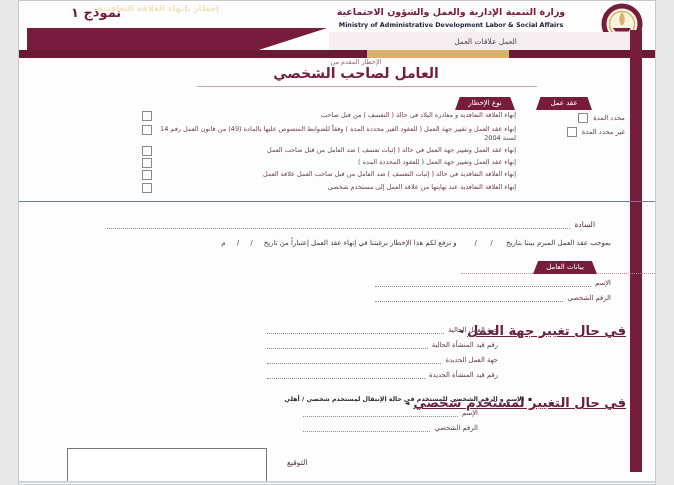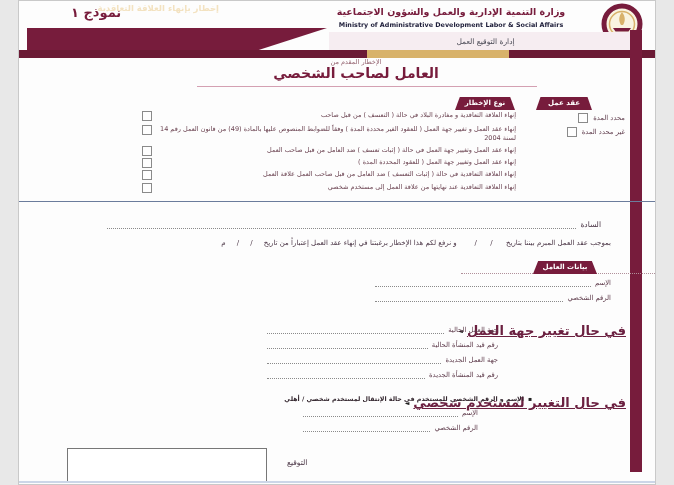--- a/index.html
+++ b/index.html
@@ -15,31 +15,31 @@
   .ribbon{position:absolute;left:8px;top:27px;width:300px;height:27px;background:#771c3c;clip-path:polygon(0 0,100% 0,72% 100%,0 100%);}
   .ribbon-text{position:absolute;left:15px;top:2px;width:185px;text-align:right;font-size:8.5px;font-weight:bold;color:#f3e2c0;line-height:11px;direction:rtl;}
   .bar{position:absolute;top:49px;left:0;width:674px;height:8px;background:#6b1a35;}
   .bar-gold{position:absolute;left:348px;top:0;width:142px;height:8px;background:#d8b26a;}
   .right-bar{position:absolute;right:13px;top:29px;width:12px;height:442px;background:#771c3c;}
   
   .subtitle{position:absolute;top:57px;left:0;width:674px;text-align:center;font-size:6.5px;color:#93626f;direction:rtl;}
   .main-title{position:absolute;top:64px;left:0;width:674px;text-align:center;font-size:14px;font-weight:bold;color:#771c3c;direction:rtl;}
   .title-line{position:absolute;top:85px;left:178px;width:340px;border-top:1px solid #d4a0b2;}
   
-  .badge{position:absolute;height:13px;background:#771c3c;color:#fff;font-size:7px;font-weight:bold;text-align:center;line-height:13px;clip-path:polygon(8% 0,92% 0,100% 100%,0 100%);direction:rtl;z-index:2;}
+  .badge{position:absolute;height:13px;background:#771c3c;color:#fff;font-size:7px;font-weight:normal;text-align:center;line-height:13px;clip-path:polygon(8% 0,92% 0,100% 100%,0 100%);direction:rtl;z-index:2;}
   
   .cb{width:10px;height:10px;border:1px solid #8a8a8a;background:#fefefe;flex:none;}
   .contract-row{position:absolute;right:30px;display:flex;direction:rtl;gap:5px;align-items:center;text-align:center;}
   .contract-row .lbl{font-size:6.8px;color:#5d3a4a;white-space:nowrap;}
   .notice-row{position:absolute;left:123px;width:374px;display:flex;gap:6px;align-items:flex-start;}
   .notice-row .lbl{flex:1;text-align:right;direction:rtl;font-size:6.5px;line-height:8.5px;color:#6b4351;}
   
   .divider{position:absolute;top:200px;left:0;right:0;height:1px;background:#6b7c9c;}
   
-  .salutation-row{position:absolute;top:219px;left:88px;right:54px;display:flex;direction:rtl;gap:4px;align-items:flex-end;}
+  .salutation-row{position:absolute;top:219px;left:88px;right:60px;display:flex;direction:rtl;gap:4px;align-items:flex-end;}
   .salutation-row .lbl{font-size:7.5px;color:#4a3545;white-space:nowrap;}
   .dotline{flex:1;border-bottom:1px dotted #8a8a8a;height:8px;}
   .letter-body{position:absolute;top:238px;right:44px;left:60px;direction:rtl;text-align:right;font-size:7px;color:#4a3545;white-space:pre-wrap;}
   .worker-baseline{position:absolute;top:272px;left:442px;width:200px;border-bottom:1px dotted #b0909a;z-index:1;}
   .field-row{position:absolute;display:flex;direction:rtl;gap:4px;align-items:flex-end;}
   .field-row .lbl{font-size:6.8px;color:#5d3a4a;white-space:nowrap;}
   .sec-header{position:absolute;display:flex;direction:rtl;gap:4px;align-items:center;}
   .sec-header .lbl{font-size:13px;font-weight:bold;color:#6b2040;text-decoration:underline;white-space:nowrap;}
   .sec-header .arrow{font-size:6px;color:#222;}
   .note-row{position:absolute;top:394px;right:123px;display:flex;direction:rtl;gap:4px;align-items:center;white-space:nowrap;}
@@ -62,21 +62,21 @@
       <circle cx="23" cy="21" r="18" fill="#f9f4e0" stroke="#771c3c" stroke-width="5"></circle>
       <circle cx="23" cy="21" r="12.5" fill="none" stroke="#d8b26a" stroke-width="1.5"></circle>
       <path d="M14 25 h18 l-2.5 3.5 h-13 z" fill="#771c3c"></path>
       <path d="M23 9 c3.5 4.5 3.5 9 1 13 h-2 c-2.5-4-2.5-8.5 1-13z" fill="#d8b26a"></path>
     </svg>
   </div>
   <div class="ministry-ar">وزارة التنمية الإدارية والعمل والشؤون الاجتماعية</div>
   <div class="ministry-en">Ministry of Administrative Development Labor &amp; Social Affairs</div>
 
   <div class="dept-strip">
-    <div class="dept-label">إدارة التوقيع العمل</div>
+    <div class="dept-label">العمل علاقات العمل</div>
   </div>
 
   <div class="ribbon"></div>
   <div class="ribbon-text">إخطار بإنهاء العلاقة التعاقدية</div>
 
   <div class="bar">
     <div class="bar-gold"></div>
   </div>
   <div class="right-bar"></div>
 

